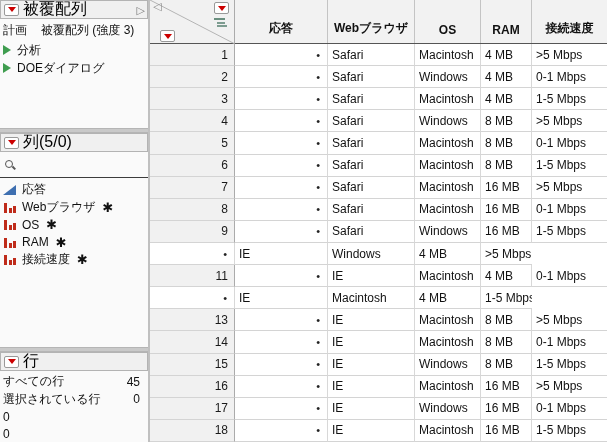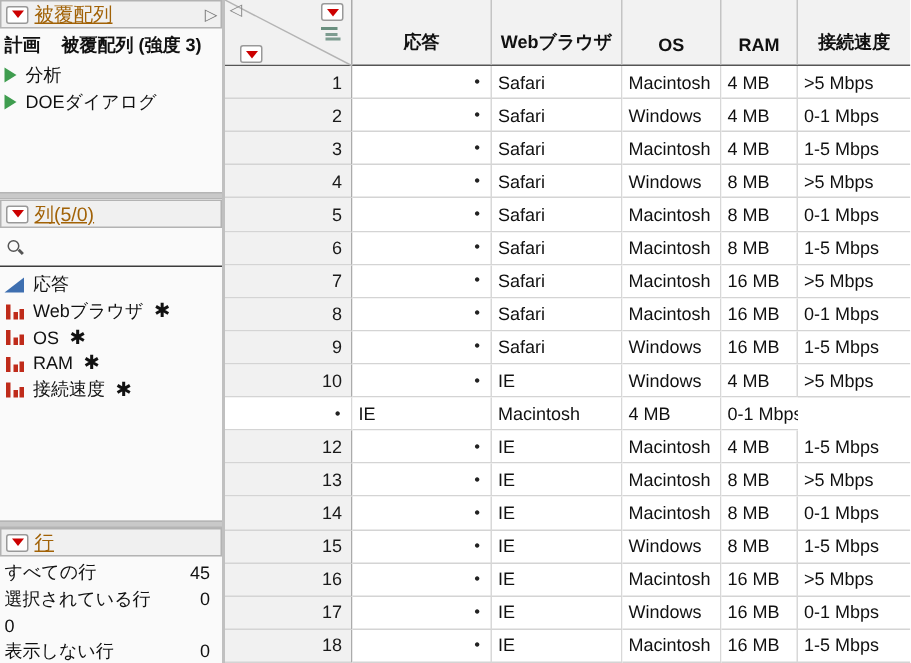--- a/index.html
+++ b/index.html
@@ -4,30 +4,30 @@
 <style>
   * { margin:0; padding:0; box-sizing:border-box; }
   html,body { width:607px; height:442px; overflow:hidden; }
   body { font-family:"Liberation Sans","DejaVu Sans",sans-serif; font-size:12px; color:#111; background:#fff; }
   .app { display:flex; width:607px; height:442px; }
 
   
   .sidebar { width:150px; min-width:150px; background:#f7f7f7; border-right:2px solid #c0c0c0; display:flex; flex-direction:column; }
   .panel { background:#fafafa; overflow:hidden; }
   .panel-header { height:19px; background:#f0f0f0; border:1px solid #b3b3b3; display:flex; align-items:center; gap:4px; padding:0 3px; position:relative; }
-  .panel-title { font-size:13px; color:#a16207; white-space:nowrap;text-decoration:underline; }
+  .panel-title { font-size:16px; color:#000000; white-space:nowrap; }
   .rt-btn { width:15px; height:12px; background:#fff; border:1px solid #999; border-radius:2px; display:inline-flex; align-items:center; justify-content:center; cursor:pointer; flex:0 0 auto; }
   .rt-btn .tri { width:0; height:0; border-left:4px solid transparent; border-right:4px solid transparent; border-top:5px solid #cc0000; }
   .collapse-right { position:absolute; right:2px; top:1px; color:#777; font-size:11px; line-height:16px; }
   .p1 { height:128px; }
   .p2 { height:214px; }
   .p3 { flex:1; }
   .splitter { height:5px; background:#c9c9c9; border-top:1px solid #b5b5b5; border-bottom:1px solid #b5b5b5; }
 
-  .plan-row { display:flex; padding:3px 3px 2px 3px; gap:14px; white-space:nowrap;font-weight:bold; }
+  .plan-row { display:flex; padding:3px 3px 2px 3px; gap:14px; white-space:nowrap; }
   .tree-item { display:flex; align-items:center; gap:6px; padding:2px 3px; height:18px; cursor:pointer; white-space:nowrap; }
   .green-tri { width:0; height:0; border-top:5px solid transparent; border-bottom:5px solid transparent; border-left:8px solid #3f9d4f; flex:0 0 auto; }
 
   .search-row { height:26px; border-bottom:1px solid #3c3c3c; display:flex; align-items:center; padding:0 4px; }
   .mag { position:relative; width:12px; height:12px; display:inline-block; }
   .mag::before { content:""; position:absolute; left:1px; top:1px; width:6px; height:6px; border:1.4px solid #555; border-radius:50%; }
   .mag::after { content:""; position:absolute; left:8px; top:8px; width:4px; height:1.5px; background:#555; transform:rotate(45deg); }
   .col-list { list-style:none; padding-top:3px; }
   .col-item { display:flex; align-items:center; gap:5px; height:17.5px; padding:0 3px; cursor:pointer; white-space:nowrap; }
   .colicon { width:14px; height:11px; position:relative; flex:0 0 auto; }
@@ -176,21 +176,20 @@
   <div class="stat-row">
     <span>選択されている行</span>
     <span>0</span>
   </div>
 
   <div class="stat-row">
     <span>0</span>
   </div>
 
   <div class="stat-row">
-    <span>表示しない行</span>
     <span>0</span>
   </div>
 
   <div class="stat-row">
     <span>ラベルのついた行</span>
     <span>0</span>
   </div>
 </div>
     </section>
   </aside>
@@ -296,38 +295,37 @@
   <div class="grid-row">
     <div class="cell rownum">9</div>
     <div class="cell resp">•</div>
     <div class="cell">Safari</div>
     <div class="cell">Windows</div>
     <div class="cell">16 MB</div>
     <div class="cell">1-5 Mbps</div>
   </div>
 
   <div class="grid-row">
-    <div class="cell rownum">10</div>
-    <div class="cell resp">•</div>
-    <div class="cell">IE</div>
-    <div class="cell">Windows</div>
-    <div class="cell">4 MB</div>
-    <div class="cell">&gt;5 Mbps</div>
-  </div>
-
-  <div class="grid-row">
-    <div class="cell resp">•</div>
-    <div class="cell">IE</div>
-    <div class="cell">Macintosh</div>
-    <div class="cell">4 MB</div>
-    <div class="cell">0-1 Mbps</div>
-  </div>
-
-  <div class="grid-row">
-    <div class="cell rownum">12</div>
+    <div class="cell resp">•</div>
+    <div class="cell">IE</div>
+    <div class="cell">Windows</div>
+    <div class="cell">4 MB</div>
+    <div class="cell">&gt;5 Mbps</div>
+  </div>
+
+  <div class="grid-row">
+    <div class="cell rownum">11</div>
+    <div class="cell resp">•</div>
+    <div class="cell">IE</div>
+    <div class="cell">Macintosh</div>
+    <div class="cell">4 MB</div>
+    <div class="cell">0-1 Mbps</div>
+  </div>
+
+  <div class="grid-row">
     <div class="cell resp">•</div>
     <div class="cell">IE</div>
     <div class="cell">Macintosh</div>
     <div class="cell">4 MB</div>
     <div class="cell">1-5 Mbps</div>
   </div>
 
   <div class="grid-row">
     <div class="cell rownum">13</div>
     <div class="cell resp">•</div>

